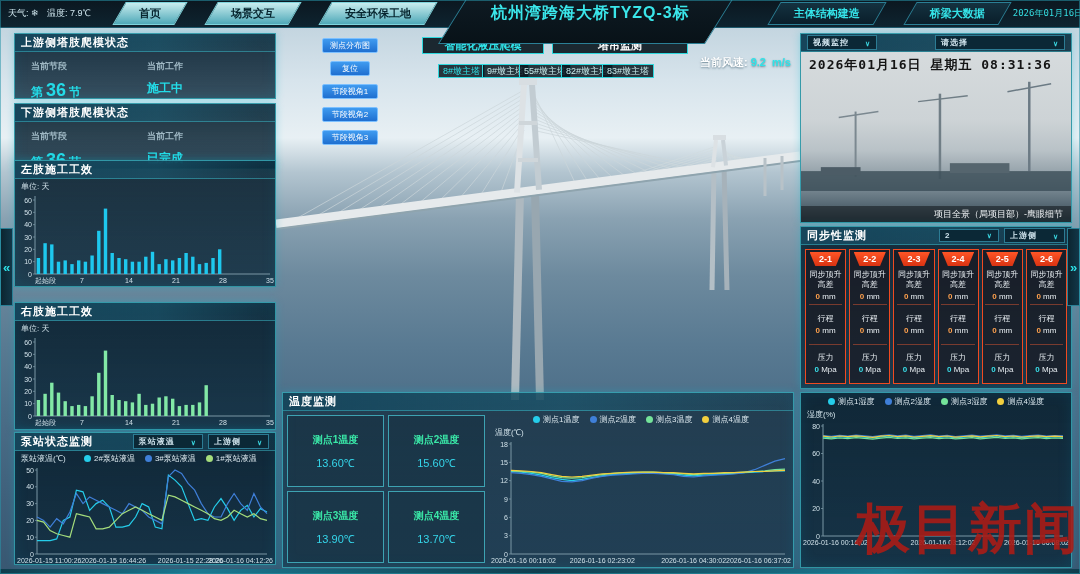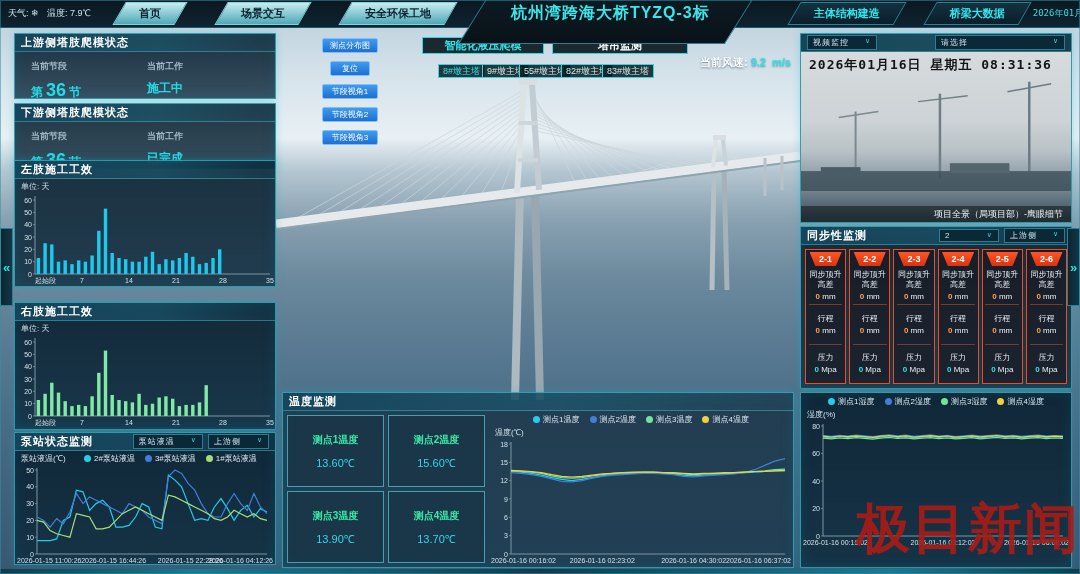--- a/index.html
+++ b/index.html
@@ -7,42 +7,42 @@
 body{position:relative;font-family:"Liberation Sans",sans-serif;
 background:linear-gradient(180deg,#b9cdd9 0%,#d7e4ec 14%,#e8f0f4 24%,#b3c5d0 30%,#8aa2b2 38%,#6d8a9e 48%,#597a92 60%,#4b6d87 72%,#40617c 86%,#385771 100%);}
 body::after{content:'';position:absolute;inset:0;box-shadow:inset 0 0 0 1px rgba(40,150,170,.55);z-index:60;pointer-events:none}
 .bottom-frame{position:absolute;left:0;right:0;bottom:0;height:5px;z-index:25;
 background:linear-gradient(90deg,#0f3d4d,#1b7a92 18%,#0f3d4d 50%,#1b7a92 82%,#0f3d4d)}
 
 .topbar{position:absolute;left:0;top:0;width:1080px;height:28px;z-index:20;display:flex;align-items:center;
 background:linear-gradient(180deg,#0b1720,#0e2430);border-bottom:1px solid #1e5a6e}
 .weather{color:#cfe6ee;font-size:9px;margin-left:8px;width:118px;white-space:nowrap}
 .weather .w2{margin-left:6px}
-.nav{display:flex;gap:40px;margin-left:28px}
+.nav{display:flex;gap:30px;margin-left:28px}
 .nav-item{position:relative;font-size:11px;font-weight:bold;padding:4px 20px;color:#06242e;white-space:nowrap;cursor:pointer}
 .nav-item::before{content:'';position:absolute;inset:0;transform:skewX(-30deg);z-index:-1;
 background:linear-gradient(180deg,#c8ecee,#4fa9b8);border:1px solid #7fd4dc}
 .nav-item.dark{color:#35e3e8}
 .nav-item.dark::before{background:linear-gradient(180deg,#143240,#0a1e2a);border:1px solid #2b7f95}
 .tb-title{position:relative;font-size:16px;font-weight:bold;color:#3ae6ea;letter-spacing:1px;padding:20px 34px;margin:0 26px;white-space:nowrap}
 .tb-title::before{content:'';position:absolute;inset:0;transform:skewX(-32deg);z-index:-1;
 background:linear-gradient(180deg,#101d26,#081218);border:1px solid #2b7f95}
 .tb-right{display:flex;align-items:center;margin-left:24px}
 .datetime{color:#35dce0;font-size:9px;font-family:"DejaVu Sans Mono",monospace;margin:0 8px;white-space:nowrap}
 
 .panel{position:absolute;display:flex;flex-direction:column;z-index:5;
 background:linear-gradient(180deg,rgba(9,31,46,.9),rgba(13,42,60,.8));
 border:1px solid rgba(60,185,200,.75);
 box-shadow:0 0 8px rgba(0,190,215,.3),inset 0 0 14px rgba(0,150,180,.15)}
 .phead{height:18px;flex:0 0 18px;display:flex;align-items:center;padding:0 6px;color:#fff;font-size:11px;font-weight:bold;letter-spacing:1px;
 background:linear-gradient(90deg,rgba(22,70,92,.95),rgba(28,96,120,.55) 55%,rgba(28,96,120,.12));
 border-bottom:1px solid rgba(60,185,200,.5)}
 .phead .sp{flex:1}
-.dd{display:flex;align-items:flex-start;justify-content:space-between;gap:16px;background:#0b2836;border:1px solid #2c7c94;
-color:#cfe3ec;font-size:8px;font-weight:normal;padding:1px 5px;margin-left:5px;min-width:56px;cursor:pointer}
+.dd{display:flex;align-items:flex-end;justify-content:space-between;gap:16px;background:#0b2836;border:1px solid #2c7c94;
+color:#cfe3ec;font-size:8px;font-weight:bold;padding:1px 5px;margin-left:5px;min-width:56px;cursor:pointer}
 .dd .caret{color:#3ad6e0;font-size:7px}
 .dd .caret::after{content:'∨'}
 
 .state-body{display:flex;padding:8px 16px;gap:4px}
 .kv{width:50%}
 .kv .k{color:#9fb8c4;font-size:9px;font-weight:bold}
 .kv .v{color:#23dce8;font-size:12px;font-weight:bold;margin-top:7px}
 .kv .v .big{font-size:18px;margin:0 3px}
 
 .unit{color:#cfe0e8;font-size:8px;padding:2px 0 0 6px;flex:0 0 12px}

